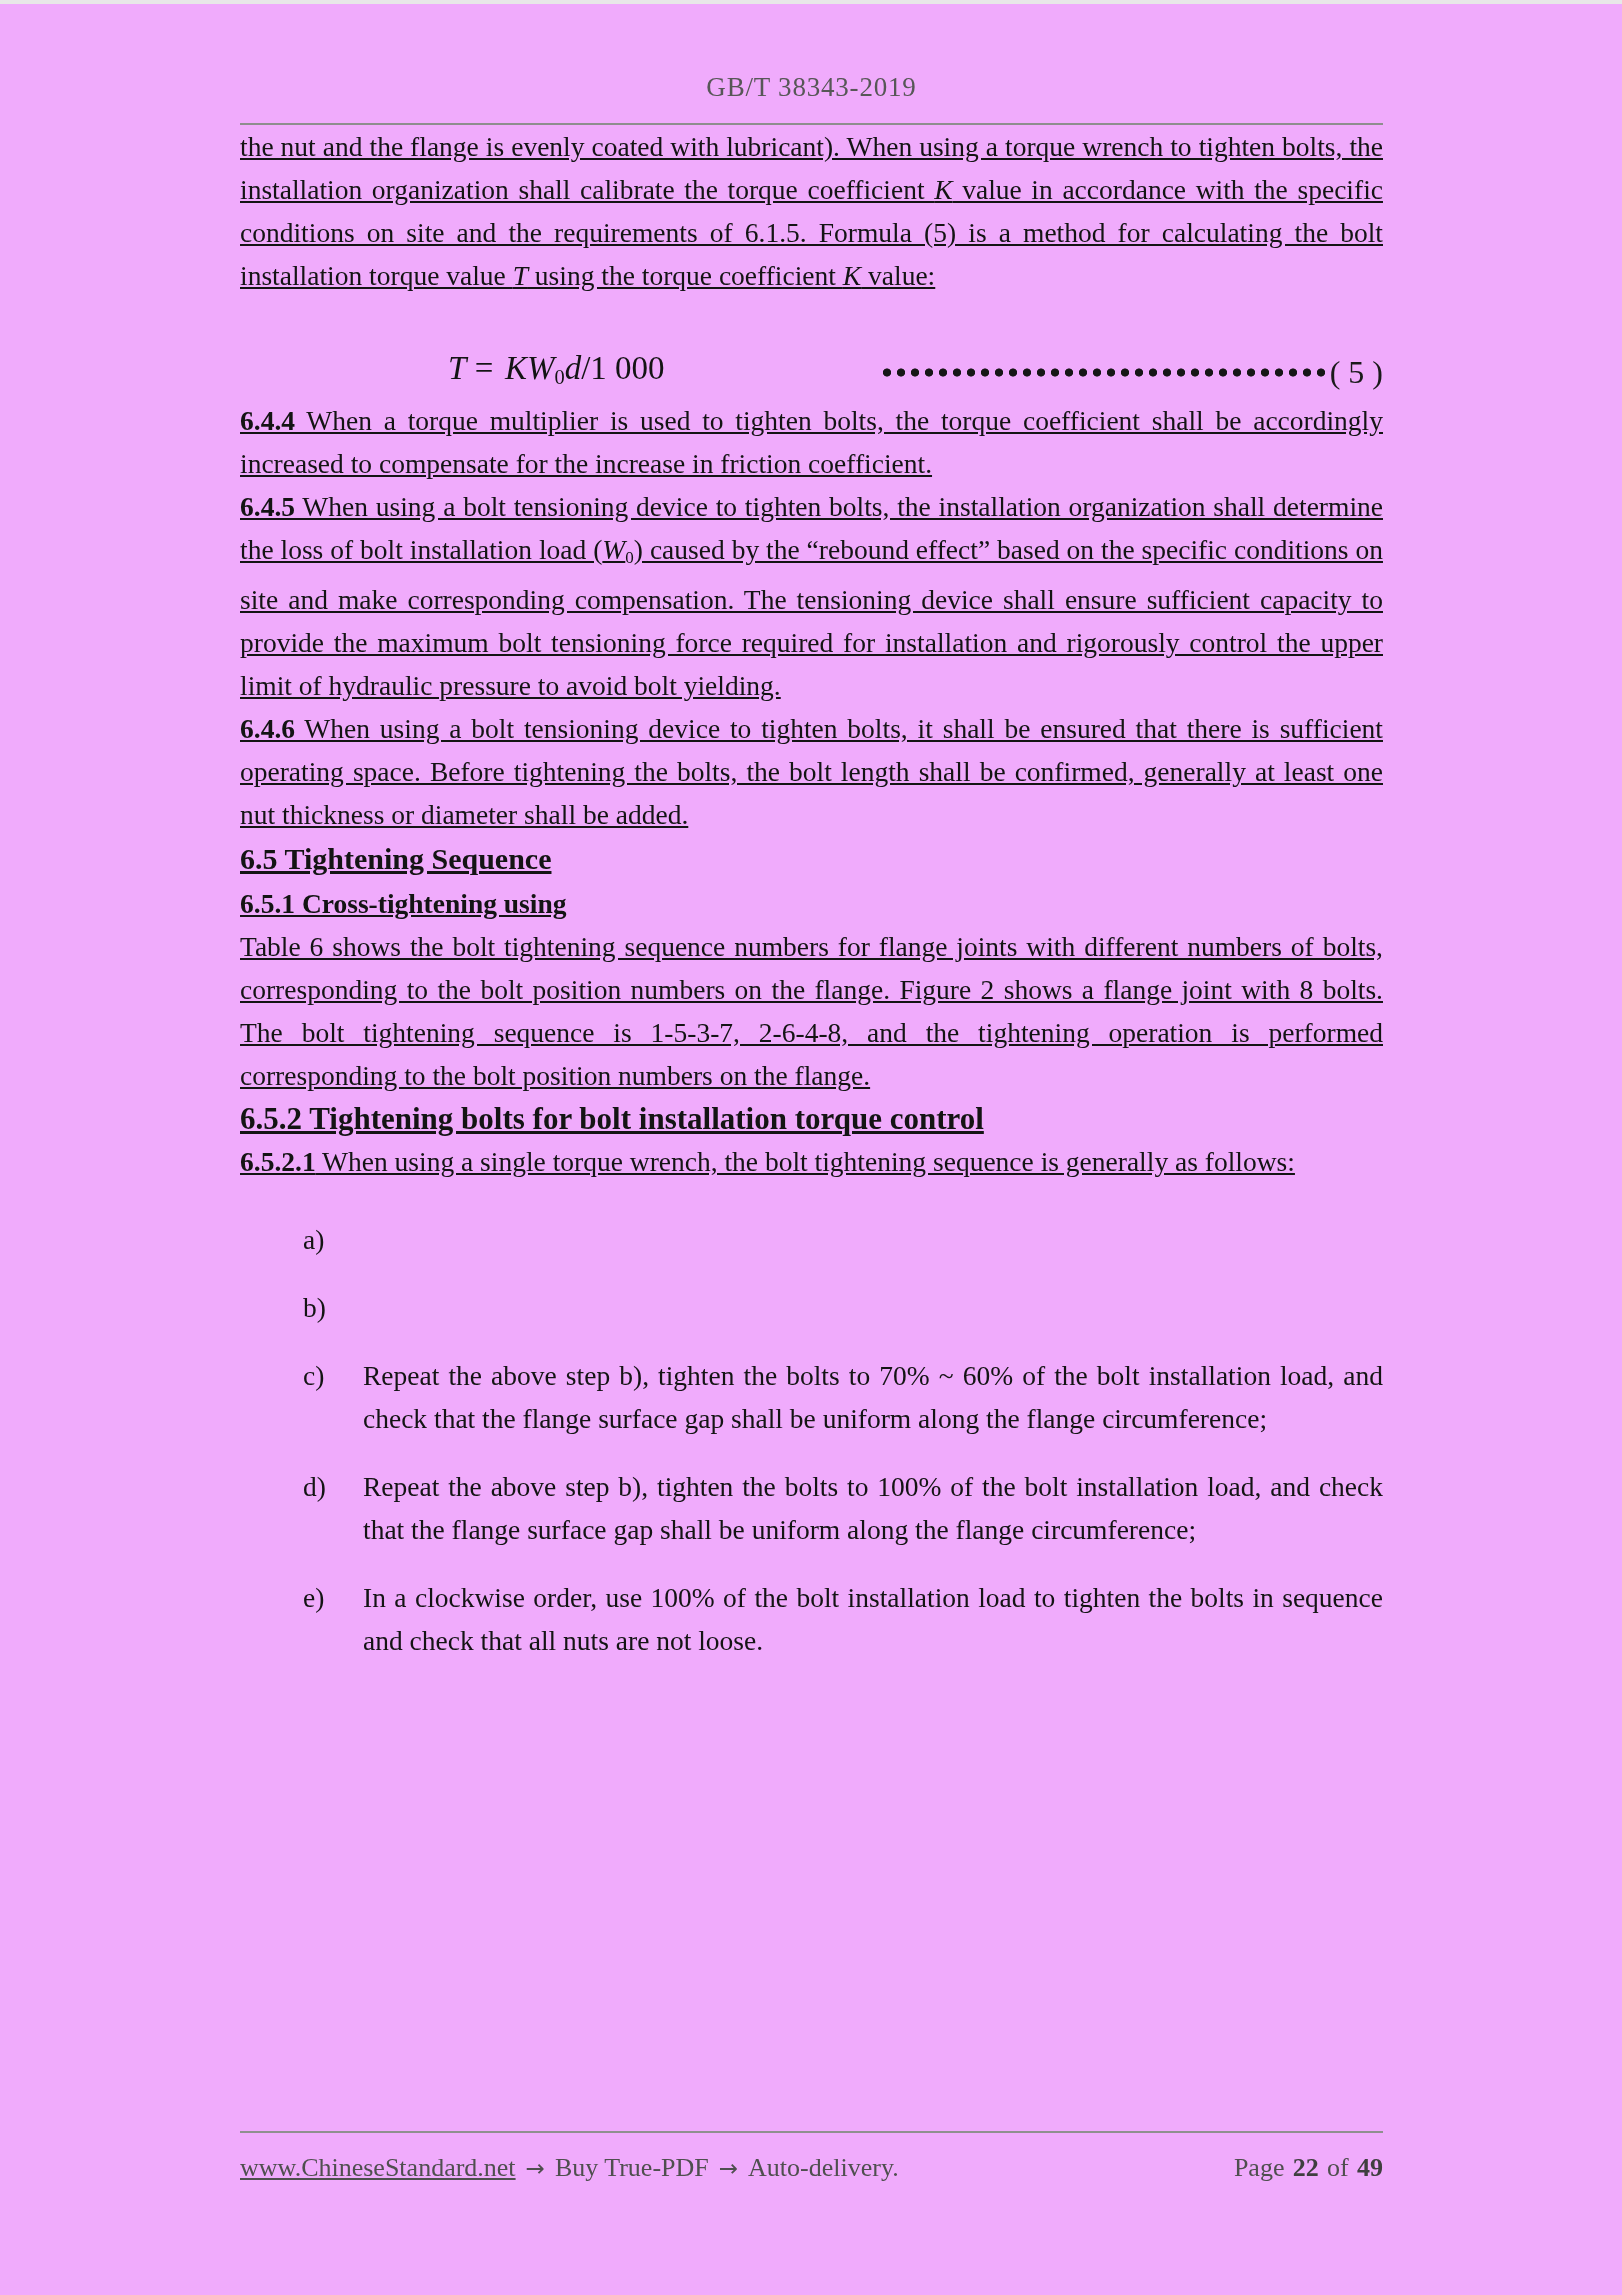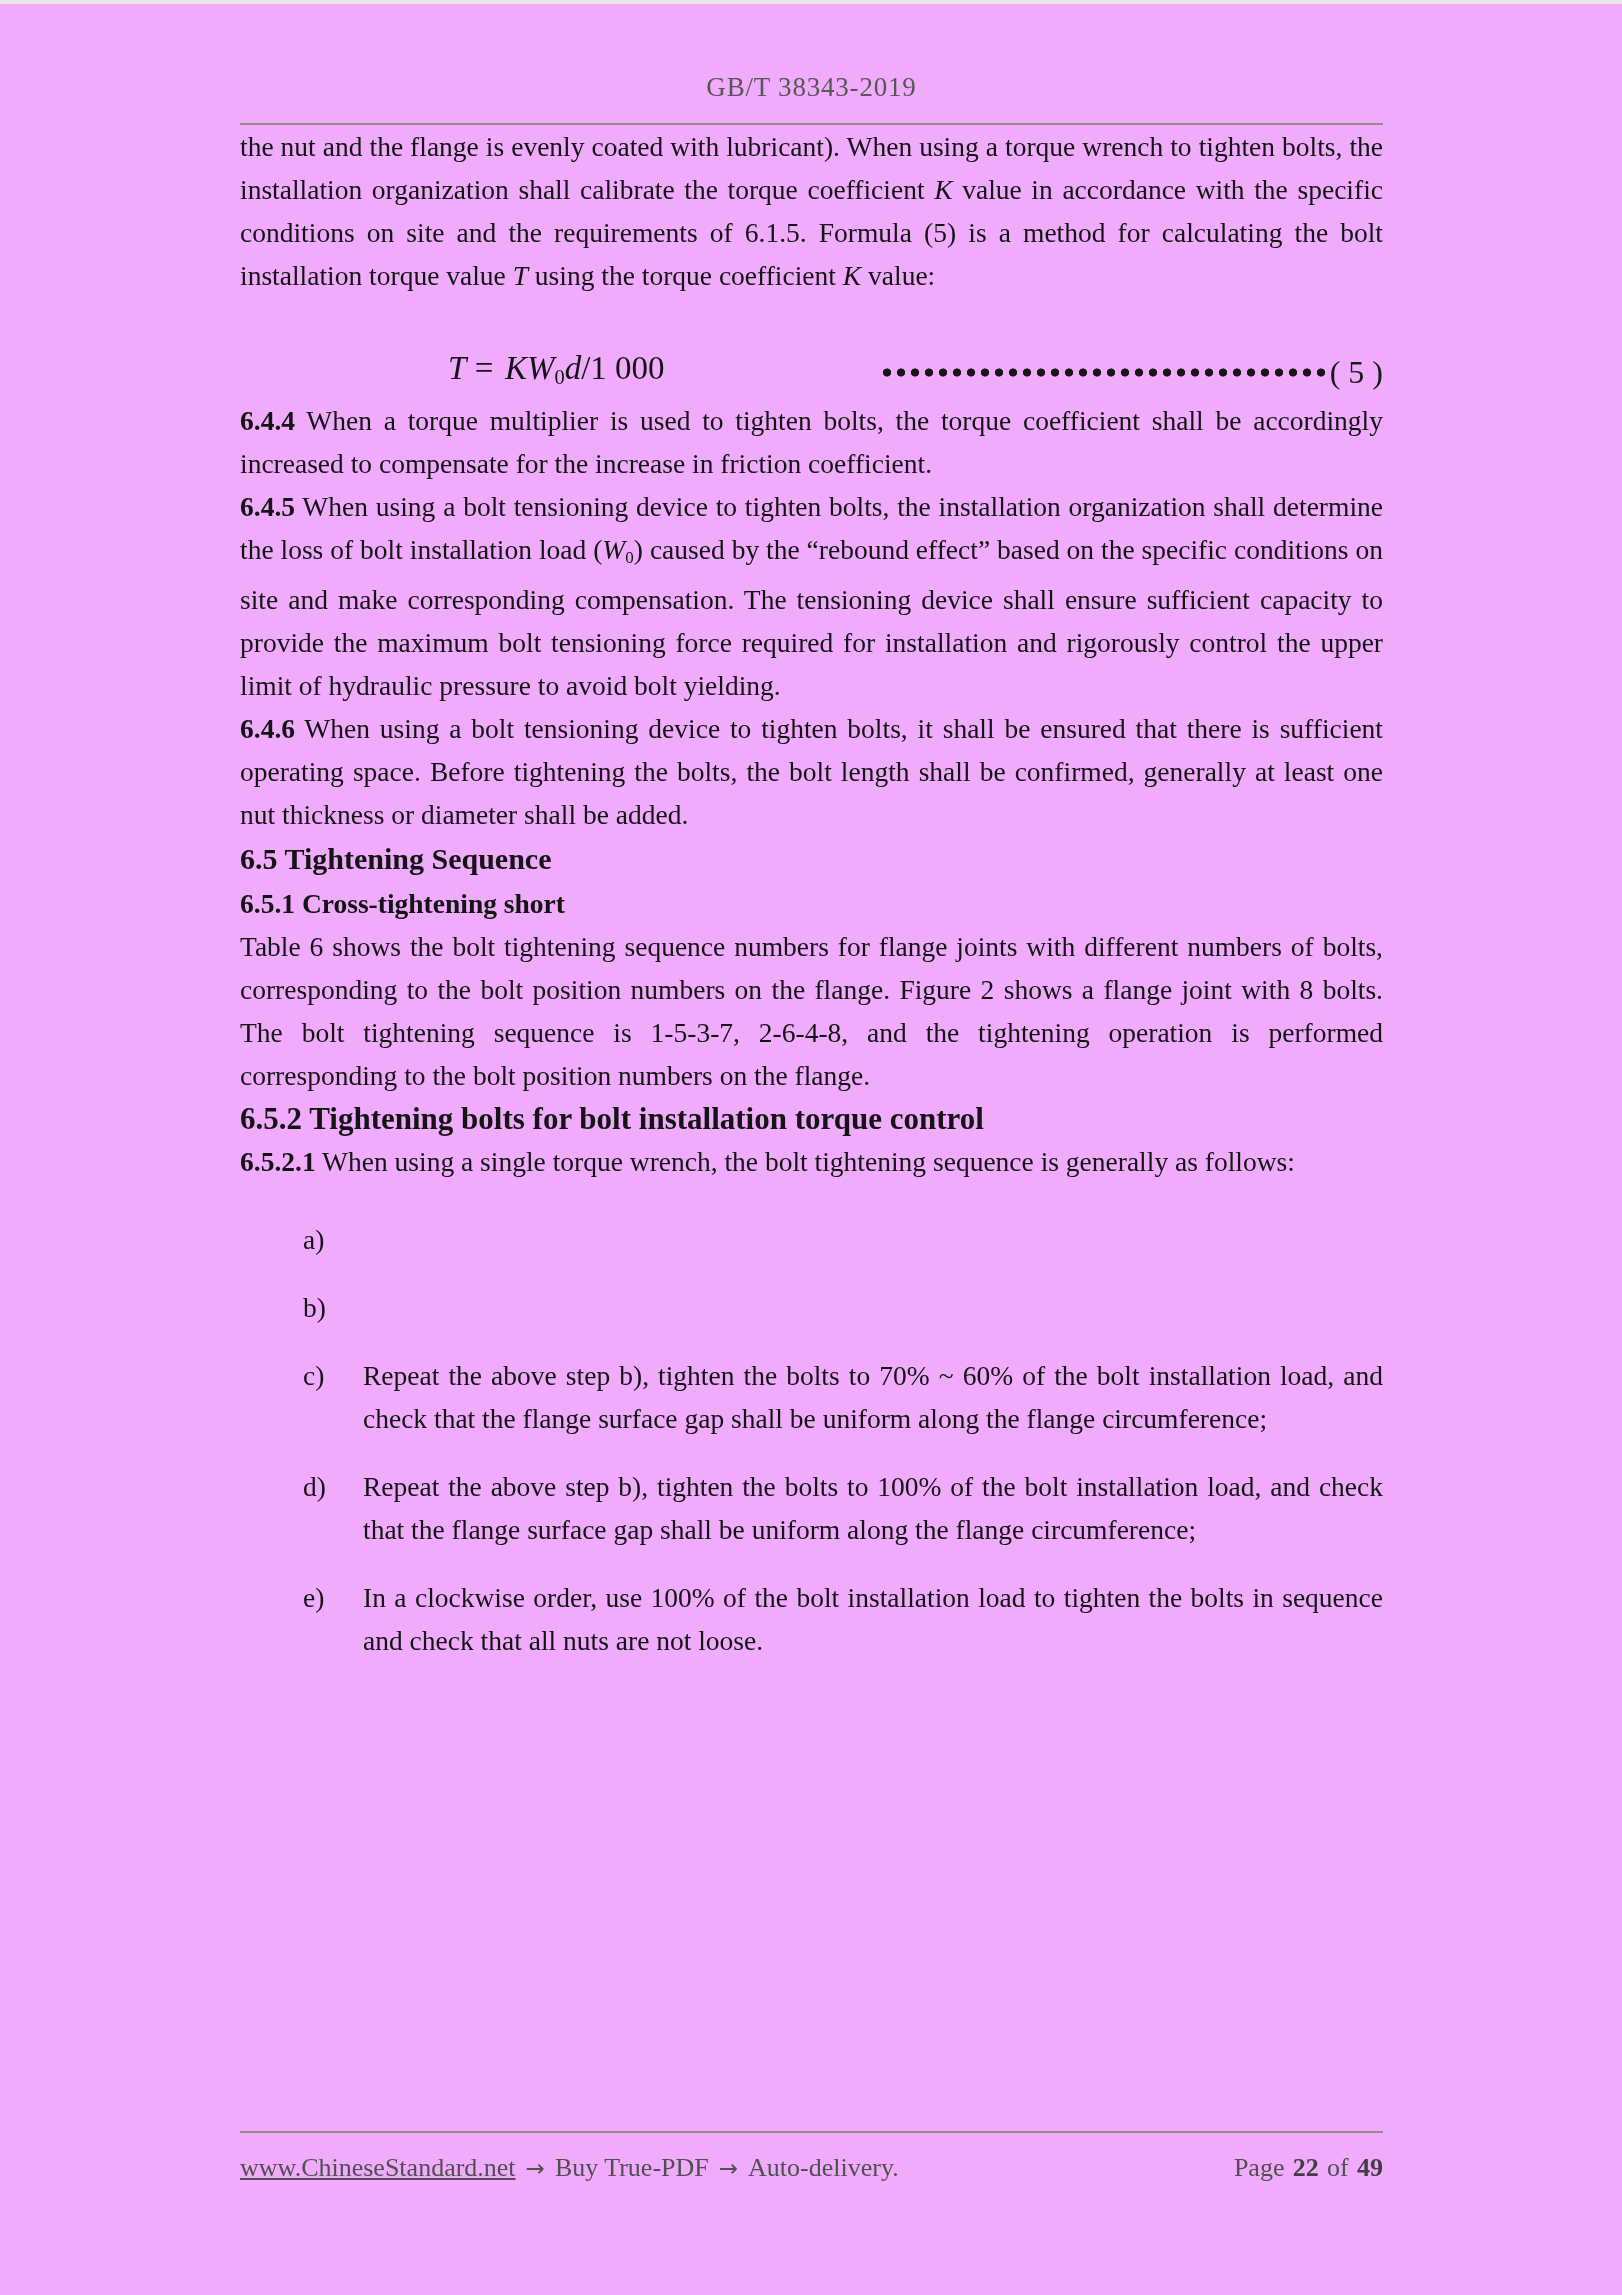--- a/index.html
+++ b/index.html
@@ -26,21 +26,21 @@
     border-top:2.5px solid #8e8e8e;
     height:0;
   }
   
   .content {
     margin:0 240px;
     font-size:27.5px;
     line-height:43px;
     text-align:justify;
   }
-  .content p { margin:0; }
+  .content p { margin:0;text-decoration:underline; }
   .p1 { margin-top:33px; }
   .var { font-style:italic; }
   .sub { font-size:0.62em; vertical-align:-0.22em; }
   .bnum { font-weight:bold; }
 
   
   .formula-row {
     margin-top:50px;
     display:flex;
     align-items:center;
@@ -122,21 +122,21 @@
     </div>
 
     <p class="s644"><span class="bnum">6.4.4</span><span> When a torque multiplier is used to tighten bolts, the torque coefficient shall be accordingly increased to compensate for the increase in friction coefficient.</span></p>
 
     <p class="s645"><span class="bnum">6.4.5</span><span> When using a bolt tensioning device to tighten bolts, the installation organization shall determine the loss of bolt installation load (</span><span class="var">W</span><span class="sub">0</span><span>) caused by the “rebound effect” based on the specific conditions on site and make corresponding compensation. The tensioning device shall ensure sufficient capacity to provide the maximum bolt tensioning force required for installation and rigorously control the upper limit of hydraulic pressure to avoid bolt yielding.</span></p>
 
     <p class="s646"><span class="bnum">6.4.6</span><span> When using a bolt tensioning device to tighten bolts, it shall be ensured that there is sufficient operating space. Before tightening the bolts, the bolt length shall be confirmed, generally at least one nut thickness or diameter shall be added.</span></p>
 
     <p class="h65">6.5 Tightening Sequence</p>
 
-    <p class="h651">6.5.1 Cross-tightening short</p>
+    <p class="h651">6.5.1 Cross-tightening using</p>
 
     <p class="p651">Table 6 shows the bolt tightening sequence numbers for flange joints with different numbers of bolts, corresponding to the bolt position numbers on the flange. Figure 2 shows a flange joint with 8 bolts. The bolt tightening sequence is 1-5-3-7, 2-6-4-8, and the tightening operation is performed corresponding to the bolt position numbers on the flange.</p>
 
     <p class="h652">6.5.2 Tightening bolts for bolt installation torque control</p>
 
     <p class="s6521"><span class="bnum">6.5.2.1</span><span> When using a single torque wrench, the bolt tightening sequence is generally as follows:</span></p>
 
     <div class="list">
       <div class="li">
         <span class="marker">a)</span>

